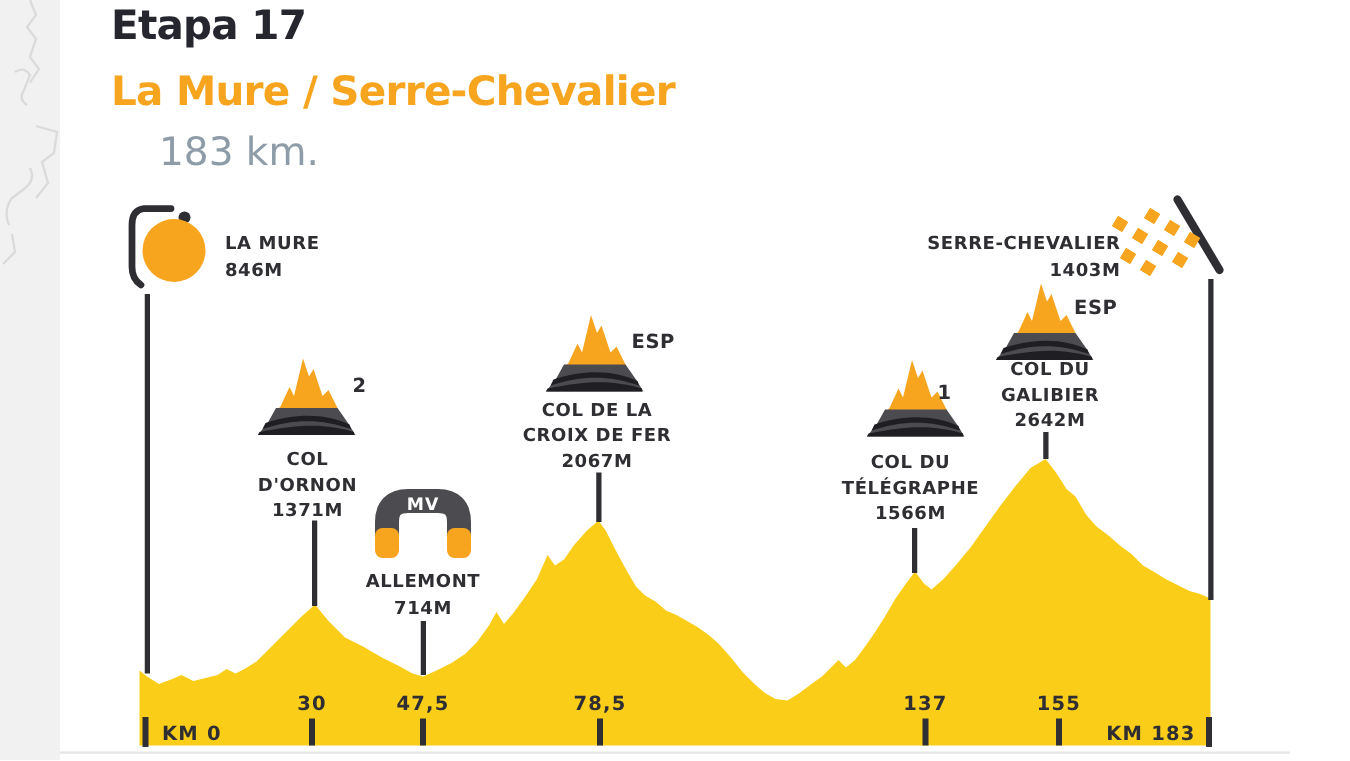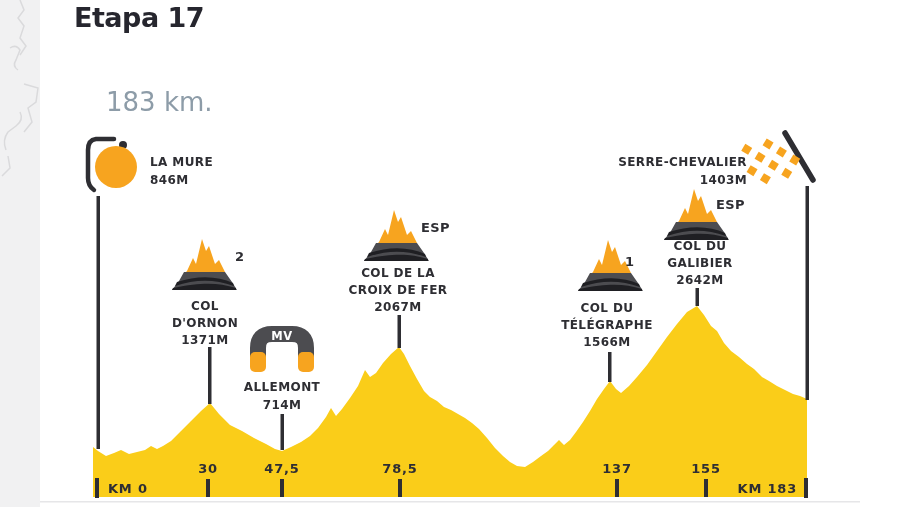--- a/index.html
+++ b/index.html
@@ -17,20 +17,21 @@
   .mv-txt{fill:#ffffff;font-size:11.5px;letter-spacing:.6px;}
 </style>
 </head>
 <body>
 
 <div class="canvas">
 
   <div class="map-strip"></div>
 
   <div class="hdr hdr-stage">Etapa 17</div>
+  <div class="hdr hdr-route">La Mure / Serre-Chevalier</div>
   <div class="hdr hdr-dist">183 km.</div>
 
   <svg width="900" height="507" viewBox="0 0 900 507">
     <defs>
       <g id="mtn">
         <path fill="#f7a41f" d="M-17,-20 L-11,-33 L-8,-27 L-2,-52 L2,-40 L5,-45 L11,-27 L15,-31 L21,-19 L21,-18 L-19,-18 Z"></path>
         <path fill="#4c4c50" d="M-20,-19 L21,-19 L28,-9 L33,-1 L-32,-1 L-25,-10 Z"></path>
         <path fill="#1f1f23" d="M-27,-9 C-6,-16 14,-15 29,-8 L30,-5 C10,-12 -8,-12 -29,-5 Z"></path>
         <path fill="#1f1f23" d="M-31,-3 C0,-9 14,-8 32,-3 L32,-1 L-32,-1 Z"></path>
       </g>

